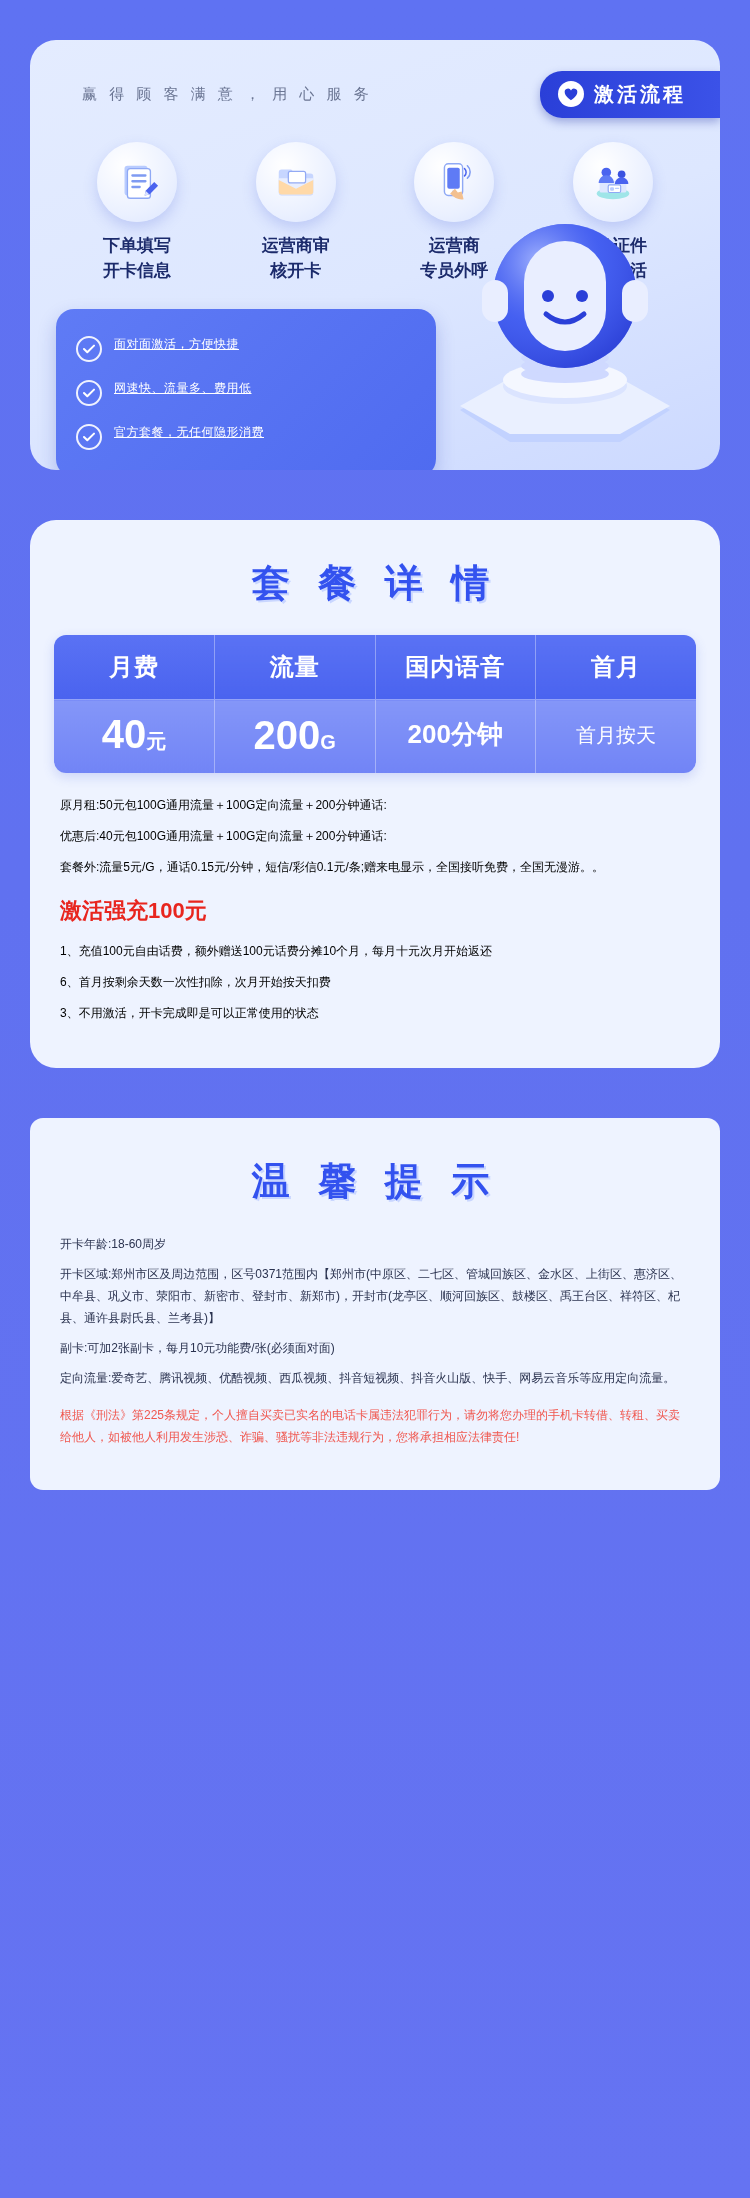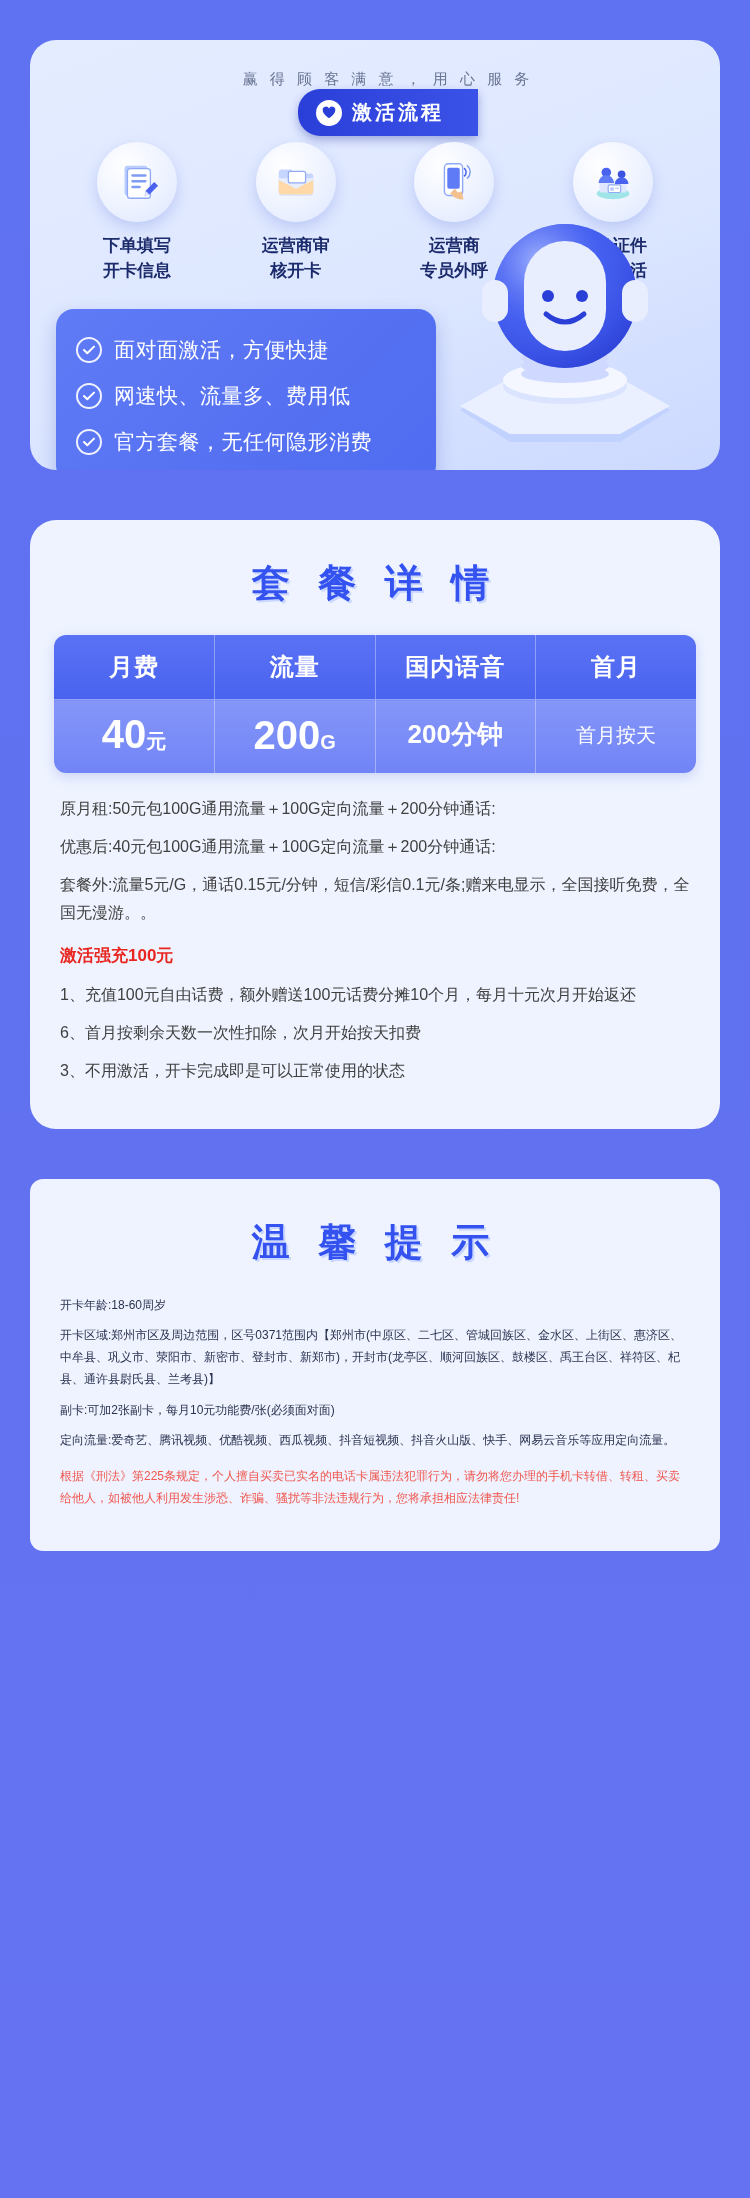--- a/index.html
+++ b/index.html
@@ -32,21 +32,20 @@
     background: linear-gradient(160deg, #e4ecff 0%, #dde7ff 55%, #ccd9ff 100%);
     padding: 30px 26px 0 26px;
     height: 430px;
     margin-bottom: 50px;
   }
   .activation-header {
     display: flex;
     align-items: center;
     justify-content: space-between;
     height: 48px;
-    flex-direction: column;
   }
   .slogan {
     font-size: 15px;
     letter-spacing: 4px;
     color: #6b7694;
     padding-left: 26px;
   }
   .flow-badge {
     display: flex;
     align-items: center;
@@ -106,26 +105,26 @@
     margin-top: 26px;
     width: 380px;
     background: linear-gradient(135deg, #5f7bf5 0%, #4f6bf0 100%);
     border-radius: 18px;
     padding: 18px 20px;
     box-sizing: border-box;
     box-shadow: 0 8px 18px rgba(40,60,180,.25);
   }
   .benefit {
     display: flex;
-    align-items: center;
     gap: 12px;
     color: #fff;
-    font-size: 21px;
+    font-size: 12px;
     padding: 9px 0;
     letter-spacing: .5px;
+    text-decoration: underline;
   }
   .check {
     width: 22px;
     height: 22px;
     border-radius: 50%;
     border: 2px solid rgba(255,255,255,.9);
     display: flex;
     align-items: center;
     justify-content: center;
     flex: 0 0 auto;
@@ -200,28 +199,28 @@
     font-size: 20px;
     line-height: 1.9;
   }
 
   .terms {
     margin-top: 22px;
     padding: 0 6px;
   }
   .terms p {
     margin: 0 0 10px 0;
-    font-size: 16px;
+    font-size: 12px;
     line-height: 1.75;
-    color: #404040;
+    color: #000000;
   }
   .terms .red-title {
     color: #e8251e;
     font-weight: bold;
-    font-size: 17px;
+    font-size: 22px;
     margin: 14px 0 10px 0;
   }
   .terms .red-text {
     color: #e8251e;
     font-weight: bold;
     font-size: 16.5px;
     line-height: 1.8;
     margin-top: 12px;
   }
 

